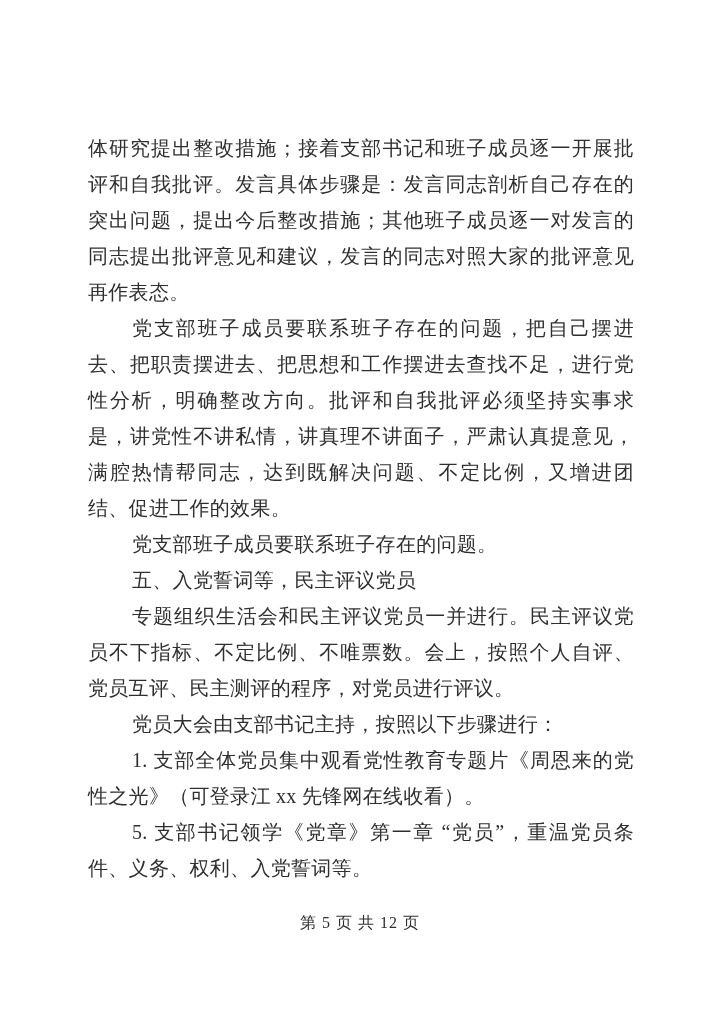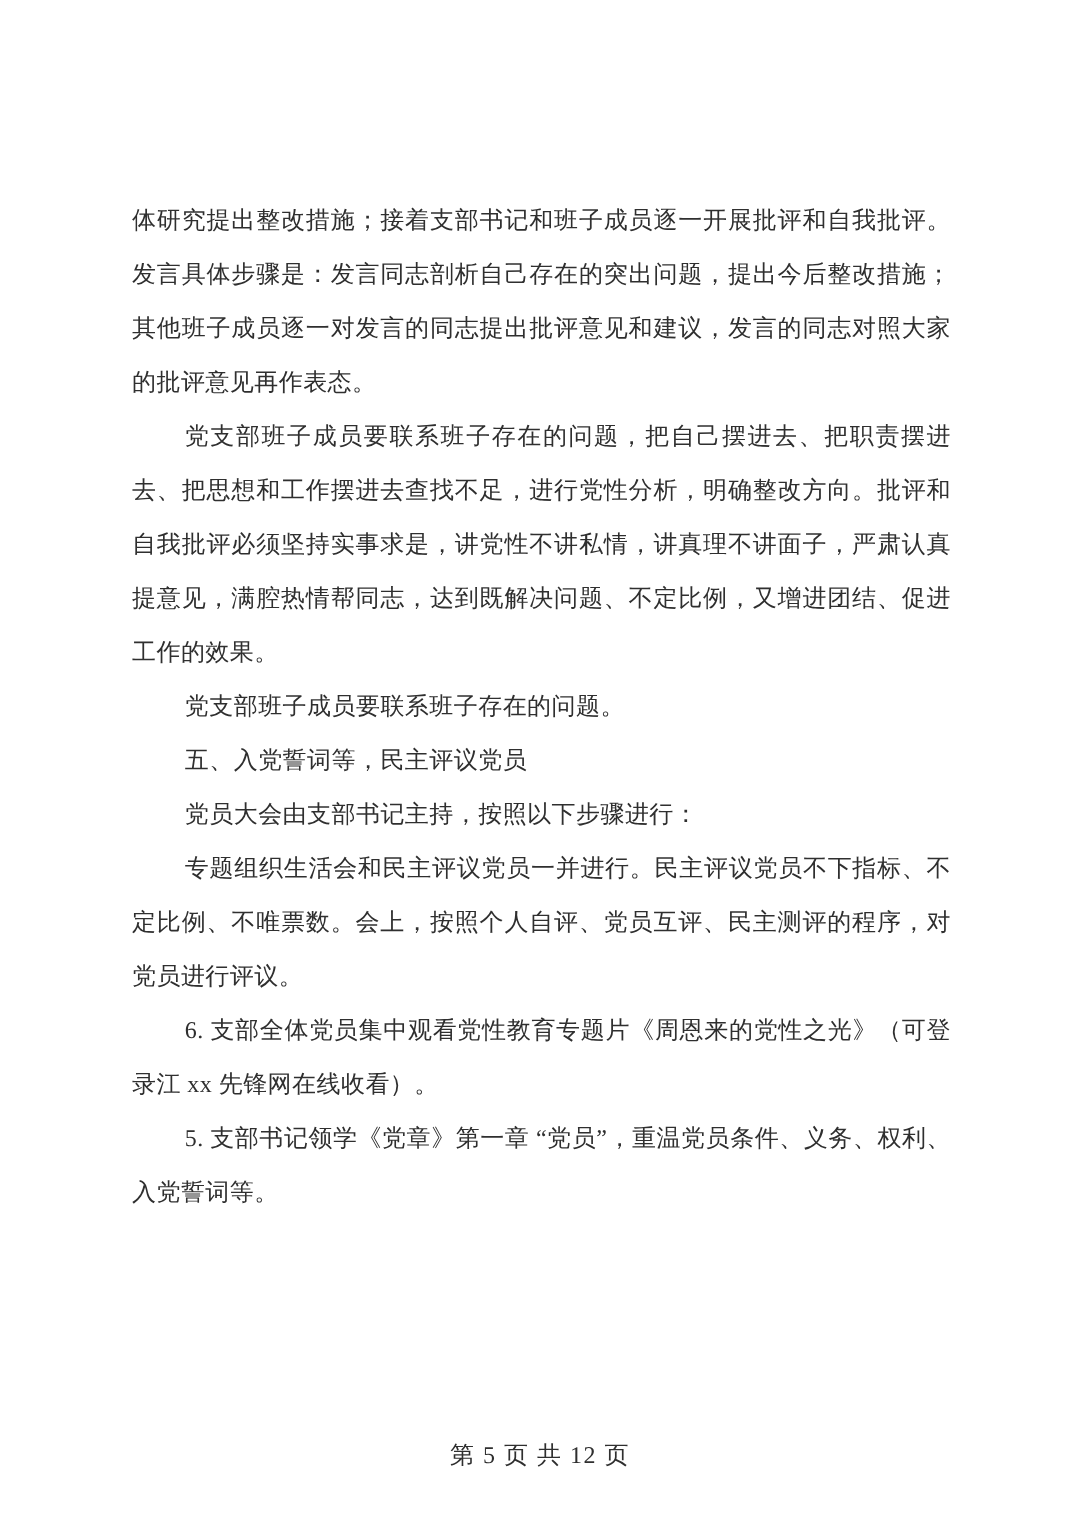--- a/index.html
+++ b/index.html
@@ -22,51 +22,51 @@
       background: #ffffff;
     }
     .content {
       position: absolute;
       top: 130px;
       left: 88px;
       width: 546px;
     }
     .para {
       margin: 0;
-      font-size: 16px;
+      font-size: 20px;
       line-height: 36px;
       text-align: justify;
       text-justify: inter-ideograph;
       letter-spacing: 0.3px;
       word-break: break-all;
       font-weight: 400;
     }
     .para.indent {
       text-indent: 2.2em;
     }
     .footer {
       position: absolute;
-      top: 960px;
+      top: 912px;
       left: 0;
       width: 720px;
       text-align: center;
       font-size: 16px;
       line-height: 22px;
       color: #2f2f2f;
       letter-spacing: 1px;
     }
   </style>
 </head>
 <body>
 
 <div class="page">
   <div class="content">
     <p class="para">体研究提出整改措施；接着支部书记和班子成员逐一开展批评和自我批评。发言具体步骤是：发言同志剖析自己存在的突出问题，提出今后整改措施；其他班子成员逐一对发言的同志提出批评意见和建议，发言的同志对照大家的批评意见再作表态。</p>
     <p class="para indent">党支部班子成员要联系班子存在的问题，把自己摆进去、把职责摆进去、把思想和工作摆进去查找不足，进行党性分析，明确整改方向。批评和自我批评必须坚持实事求是，讲党性不讲私情，讲真理不讲面子，严肃认真提意见，满腔热情帮同志，达到既解决问题、不定比例，又增进团结、促进工作的效果。</p>
     <p class="para indent">党支部班子成员要联系班子存在的问题。</p>
     <p class="para indent">五、入党誓词等，民主评议党员</p>
+    <p class="para indent">专题组织生活会和民主评议党员一并进行。民主评议党员不下指标、不定比例、不唯票数。会上，按照个人自评、党员互评、民主测评的程序，对党员进行评议。</p>
     <p class="para indent">党员大会由支部书记主持，按照以下步骤进行：</p>
-    <p class="para indent">专题组织生活会和民主评议党员一并进行。民主评议党员不下指标、不定比例、不唯票数。会上，按照个人自评、党员互评、民主测评的程序，对党员进行评议。</p>
-    <p class="para indent">6. 支部全体党员集中观看党性教育专题片《周恩来的党性之光》（可登录江 xx 先锋网在线收看）。</p>
+    <p class="para indent">1. 支部全体党员集中观看党性教育专题片《周恩来的党性之光》（可登录江 xx 先锋网在线收看）。</p>
     <p class="para indent">5. 支部书记领学《党章》第一章 “党员”，重温党员条件、义务、权利、入党誓词等。</p>
   </div>
   <div class="footer">第 5 页 共 12 页</div>
 </div>
 
 </body></html>

